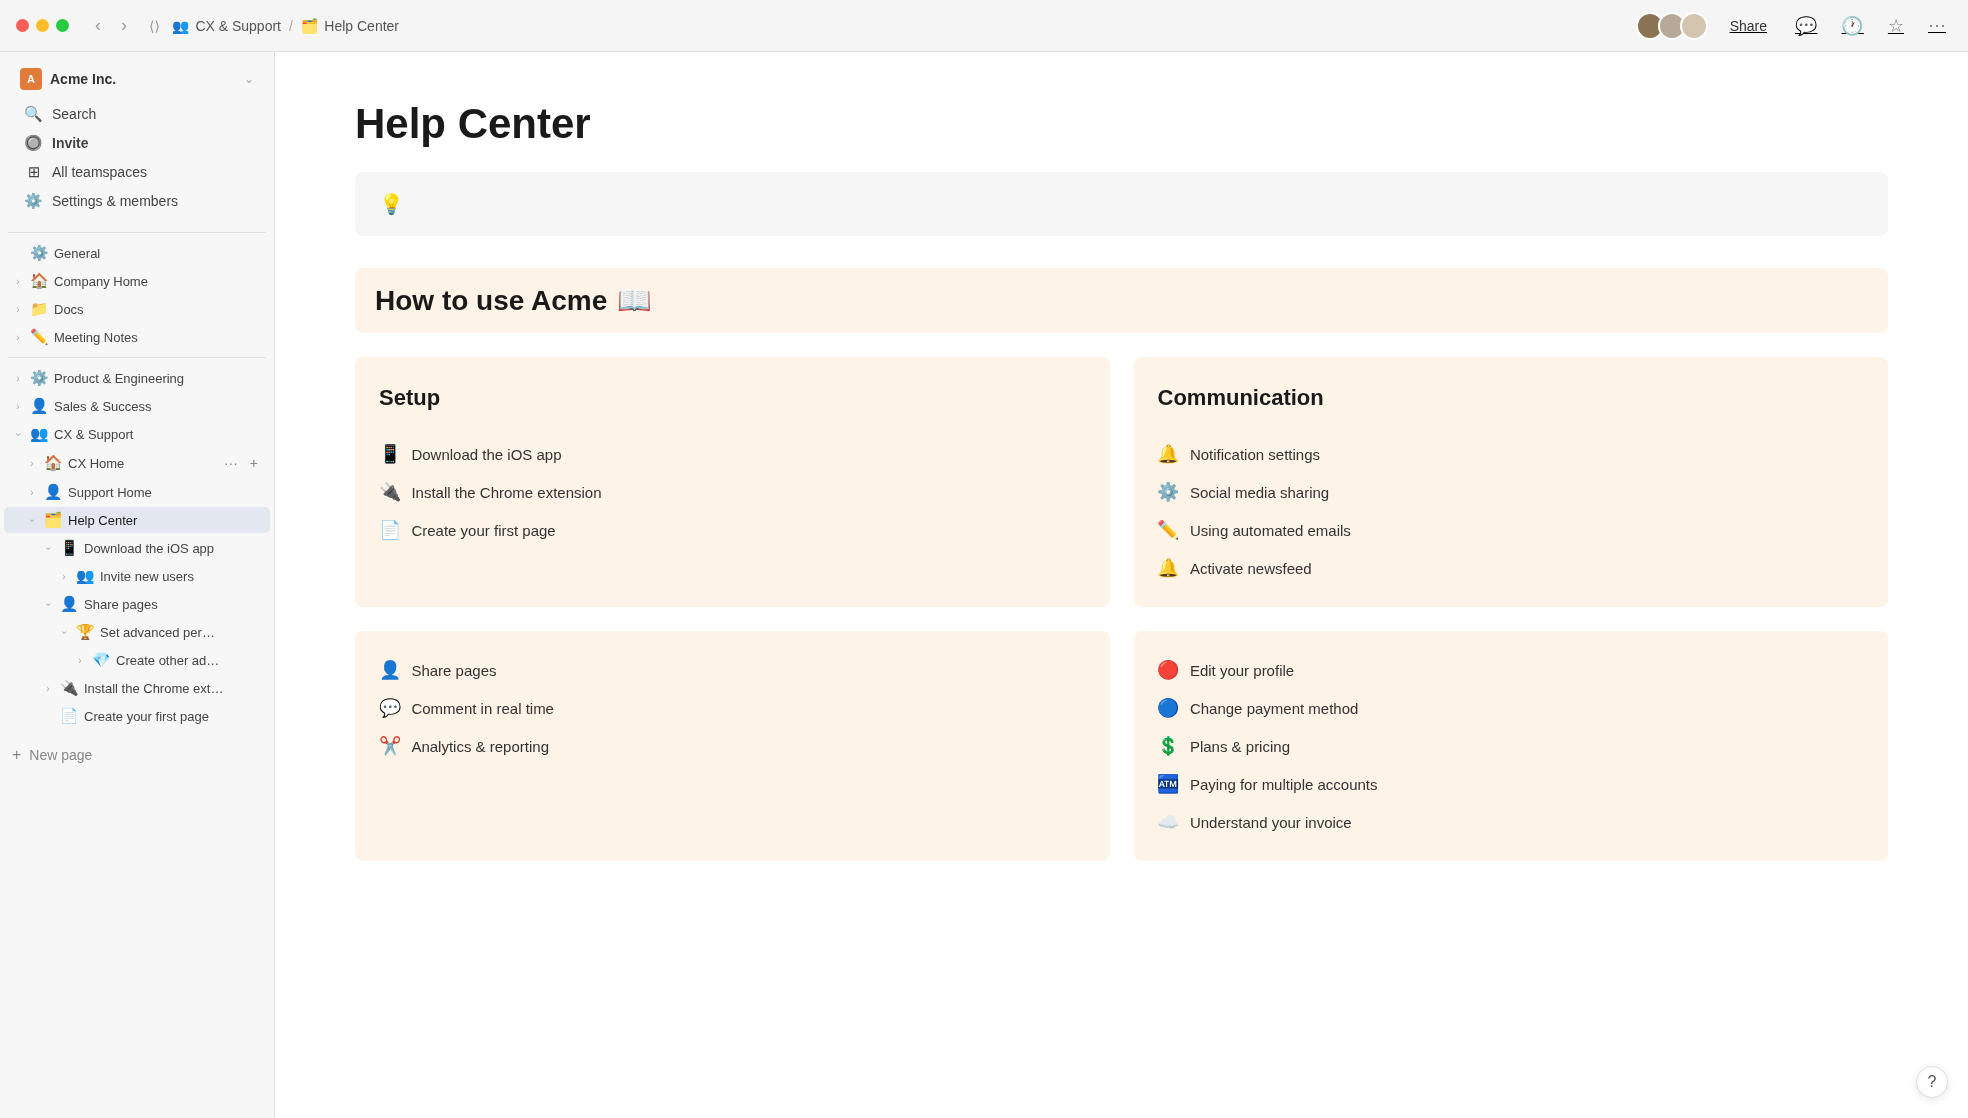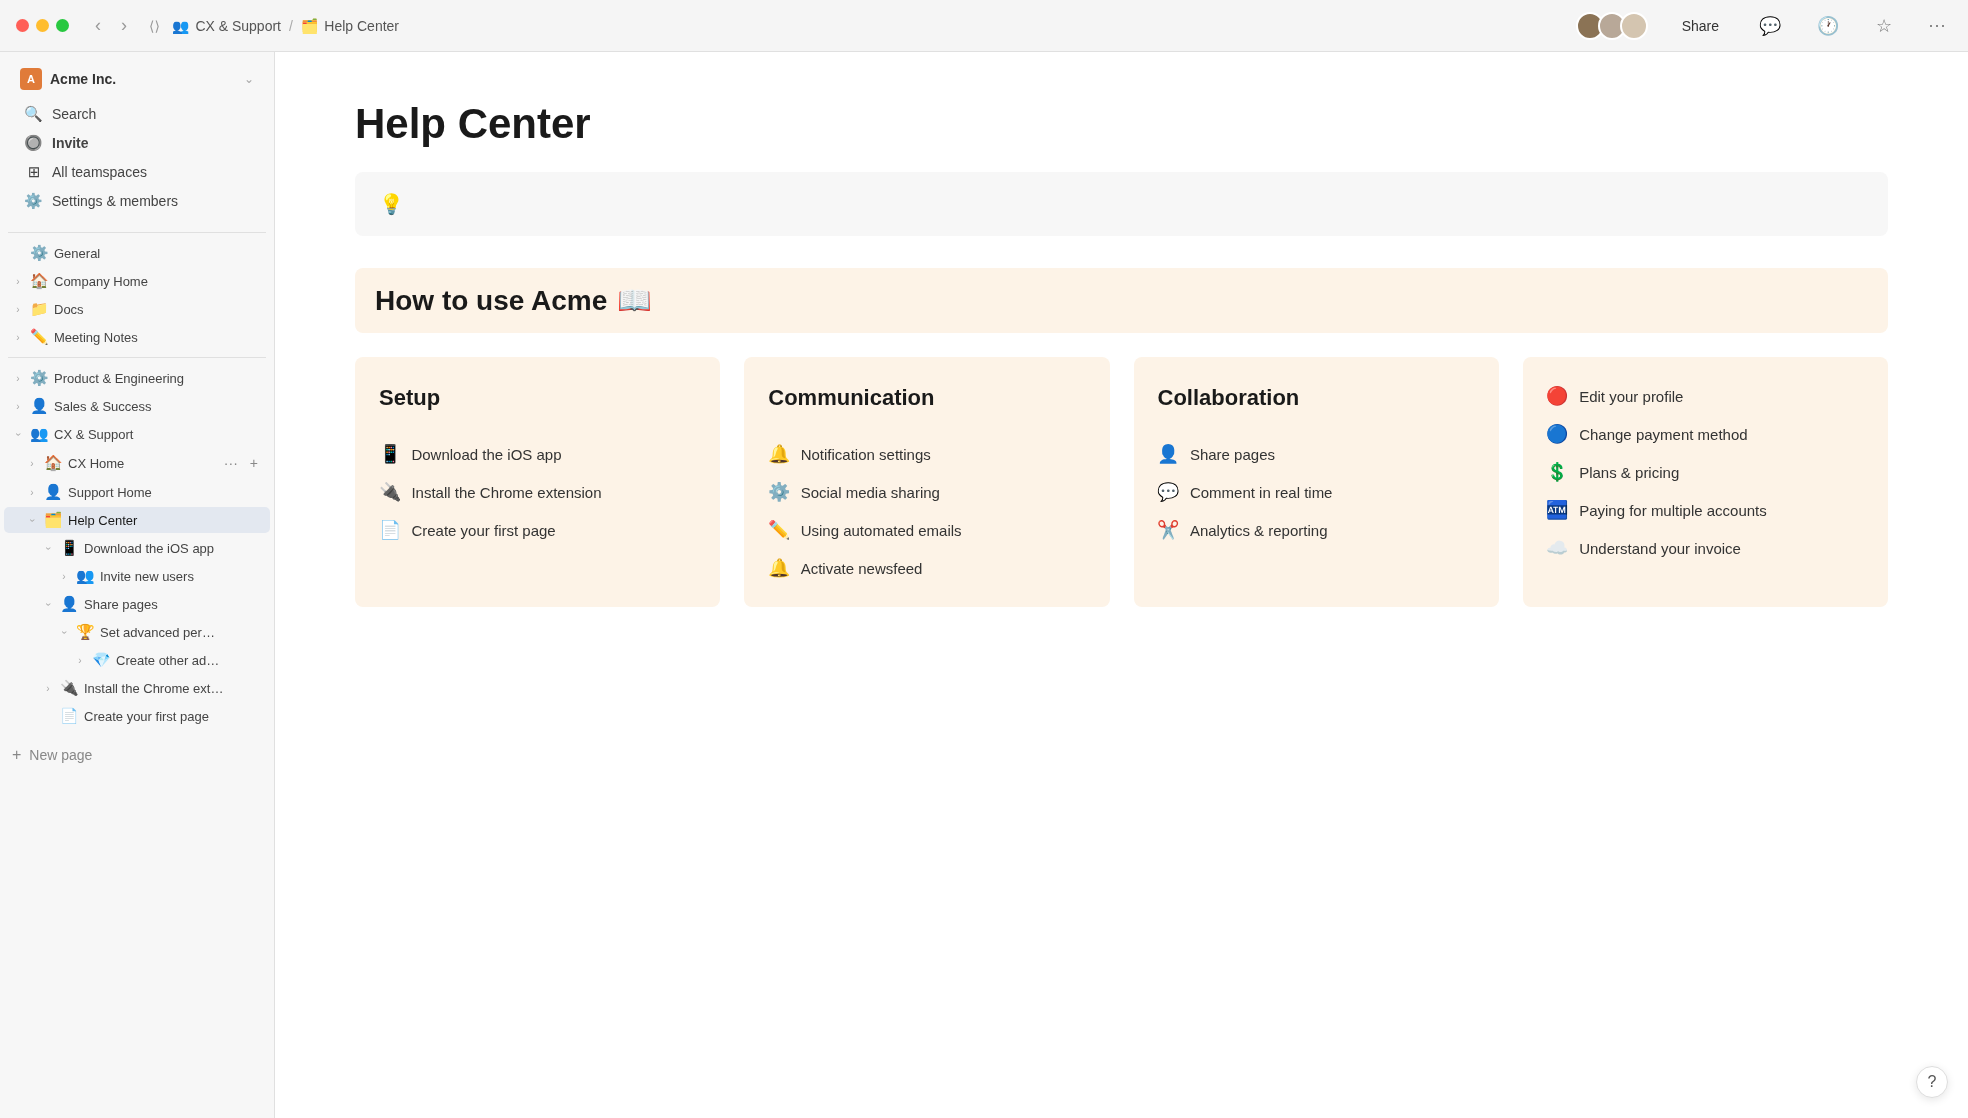--- a/index.html
+++ b/index.html
@@ -19,21 +19,21 @@
     .traffic-light { width: 13px; height: 13px; border-radius: 50%; cursor: pointer; }
     .tl-red { background: #ff5f57; }
     .tl-yellow { background: #ffbd2e; }
     .tl-green { background: #28c840; }
     .nav-arrows { display: flex; gap: 8px; margin-right: 16px; }
     .nav-btn { background: none; border: none; cursor: pointer; color: #999; font-size: 18px; padding: 2px 6px; }
     .collapse-btn { background: none; border: none; cursor: pointer; color: #999; font-size: 18px; margin-right: 20px; }
     .breadcrumb { display: flex; align-items: center; gap: 8px; color: #555; font-size: 14px; }
     .breadcrumb-separator { color: #aaa; }
     .breadcrumb-item { display: flex; align-items: center; gap: 6px; cursor: pointer; }
-    .titlebar-right { margin-left: auto; display: flex; align-items: center; gap: 24px; }
+    .titlebar-right { margin-left: auto; display: flex; align-items: center; gap: 12px; text-decoration: underline; }
     .avatar-group { display: flex; }
     .avatar { width: 28px; height: 28px; border-radius: 50%; background: #ccc; border: 2px solid #fff; margin-left: -6px; display: flex; align-items: center; justify-content: center; font-size: 11px; color: #fff; }
     .avatar:first-child { margin-left: 0; }
     .share-btn { background: none; border: none; cursor: pointer; font-size: 14px; font-weight: 500; color: #333; padding: 4px 10px; border-radius: 4px; }
     .icon-btn { background: none; border: none; cursor: pointer; color: #777; font-size: 18px; padding: 4px 6px; border-radius: 4px; }
 
     
     .main-layout { display: flex; flex: 1; overflow: hidden; }
 
     
@@ -87,21 +87,21 @@
     .content { flex: 1; overflow-y: auto; padding: 48px 80px; }
     .page-title { font-size: 42px; font-weight: 700; color: #1a1a1a; margin-bottom: 24px; }
 
     .info-box { background: #f7f7f7; border-radius: 8px; padding: 20px 24px; margin-bottom: 32px; display: flex; gap: 12px; align-items: flex-start; }
     .info-box .bulb { font-size: 20px; flex-shrink: 0; }
     .info-box p { font-size: 16px; color: #444; line-height: 1.6; }
     .info-box a { color: #2563eb; text-decoration: none; }
 
     .section-header { font-size: 28px; font-weight: 700; color: #1a1a1a; background: #fdf3e7; padding: 16px 20px; border-radius: 8px; margin-bottom: 24px; display: flex; align-items: center; gap: 10px; }
 
-    .cards-grid { display: grid; grid-template-columns: 1fr 1fr 1fr 1fr; gap: 24px; margin-bottom: 32px; }
+    .cards-grid { display: grid; grid-template-columns: 1fr 1fr; gap: 24px; margin-bottom: 32px; }
 
     .card { background: #fdf3e7; border-radius: 8px; padding: 20px 24px; }
     .card-title { font-size: 22px; font-weight: 700; color: #1a1a1a; margin-bottom: 16px; padding: 8px 0; border-radius: 6px; }
     .card-items { list-style: none; }
     .card-item { display: flex; align-items: center; gap: 10px; padding: 8px 0; cursor: pointer; font-size: 15px; color: #333; border-radius: 5px; }
     .card-item .item-emoji { font-size: 18px; }
 
     
     .help-btn { position: fixed; bottom: 20px; right: 20px; width: 32px; height: 32px; border-radius: 50%; background: #fff; border: 1px solid #ddd; display: flex; align-items: center; justify-content: center; cursor: pointer; font-size: 16px; color: #555; box-shadow: 0 2px 8px rgba(0,0,0,0.1); }
   </style>
@@ -339,21 +339,20 @@
             <span>Using automated emails</span>
           </li>
           <li class="card-item">
             <span class="item-emoji">🔔</span>
             <span>Activate newsfeed</span>
           </li>
         </ul>
       </div>
 
       <div class="card">
-        <div class="card-title">Collaboration</div>
         <ul class="card-items">
           <li class="card-item">
             <span class="item-emoji">👤</span>
             <span>Share pages</span>
           </li>
           <li class="card-item">
             <span class="item-emoji">💬</span>
             <span>Comment in real time</span>
           </li>
           <li class="card-item">

